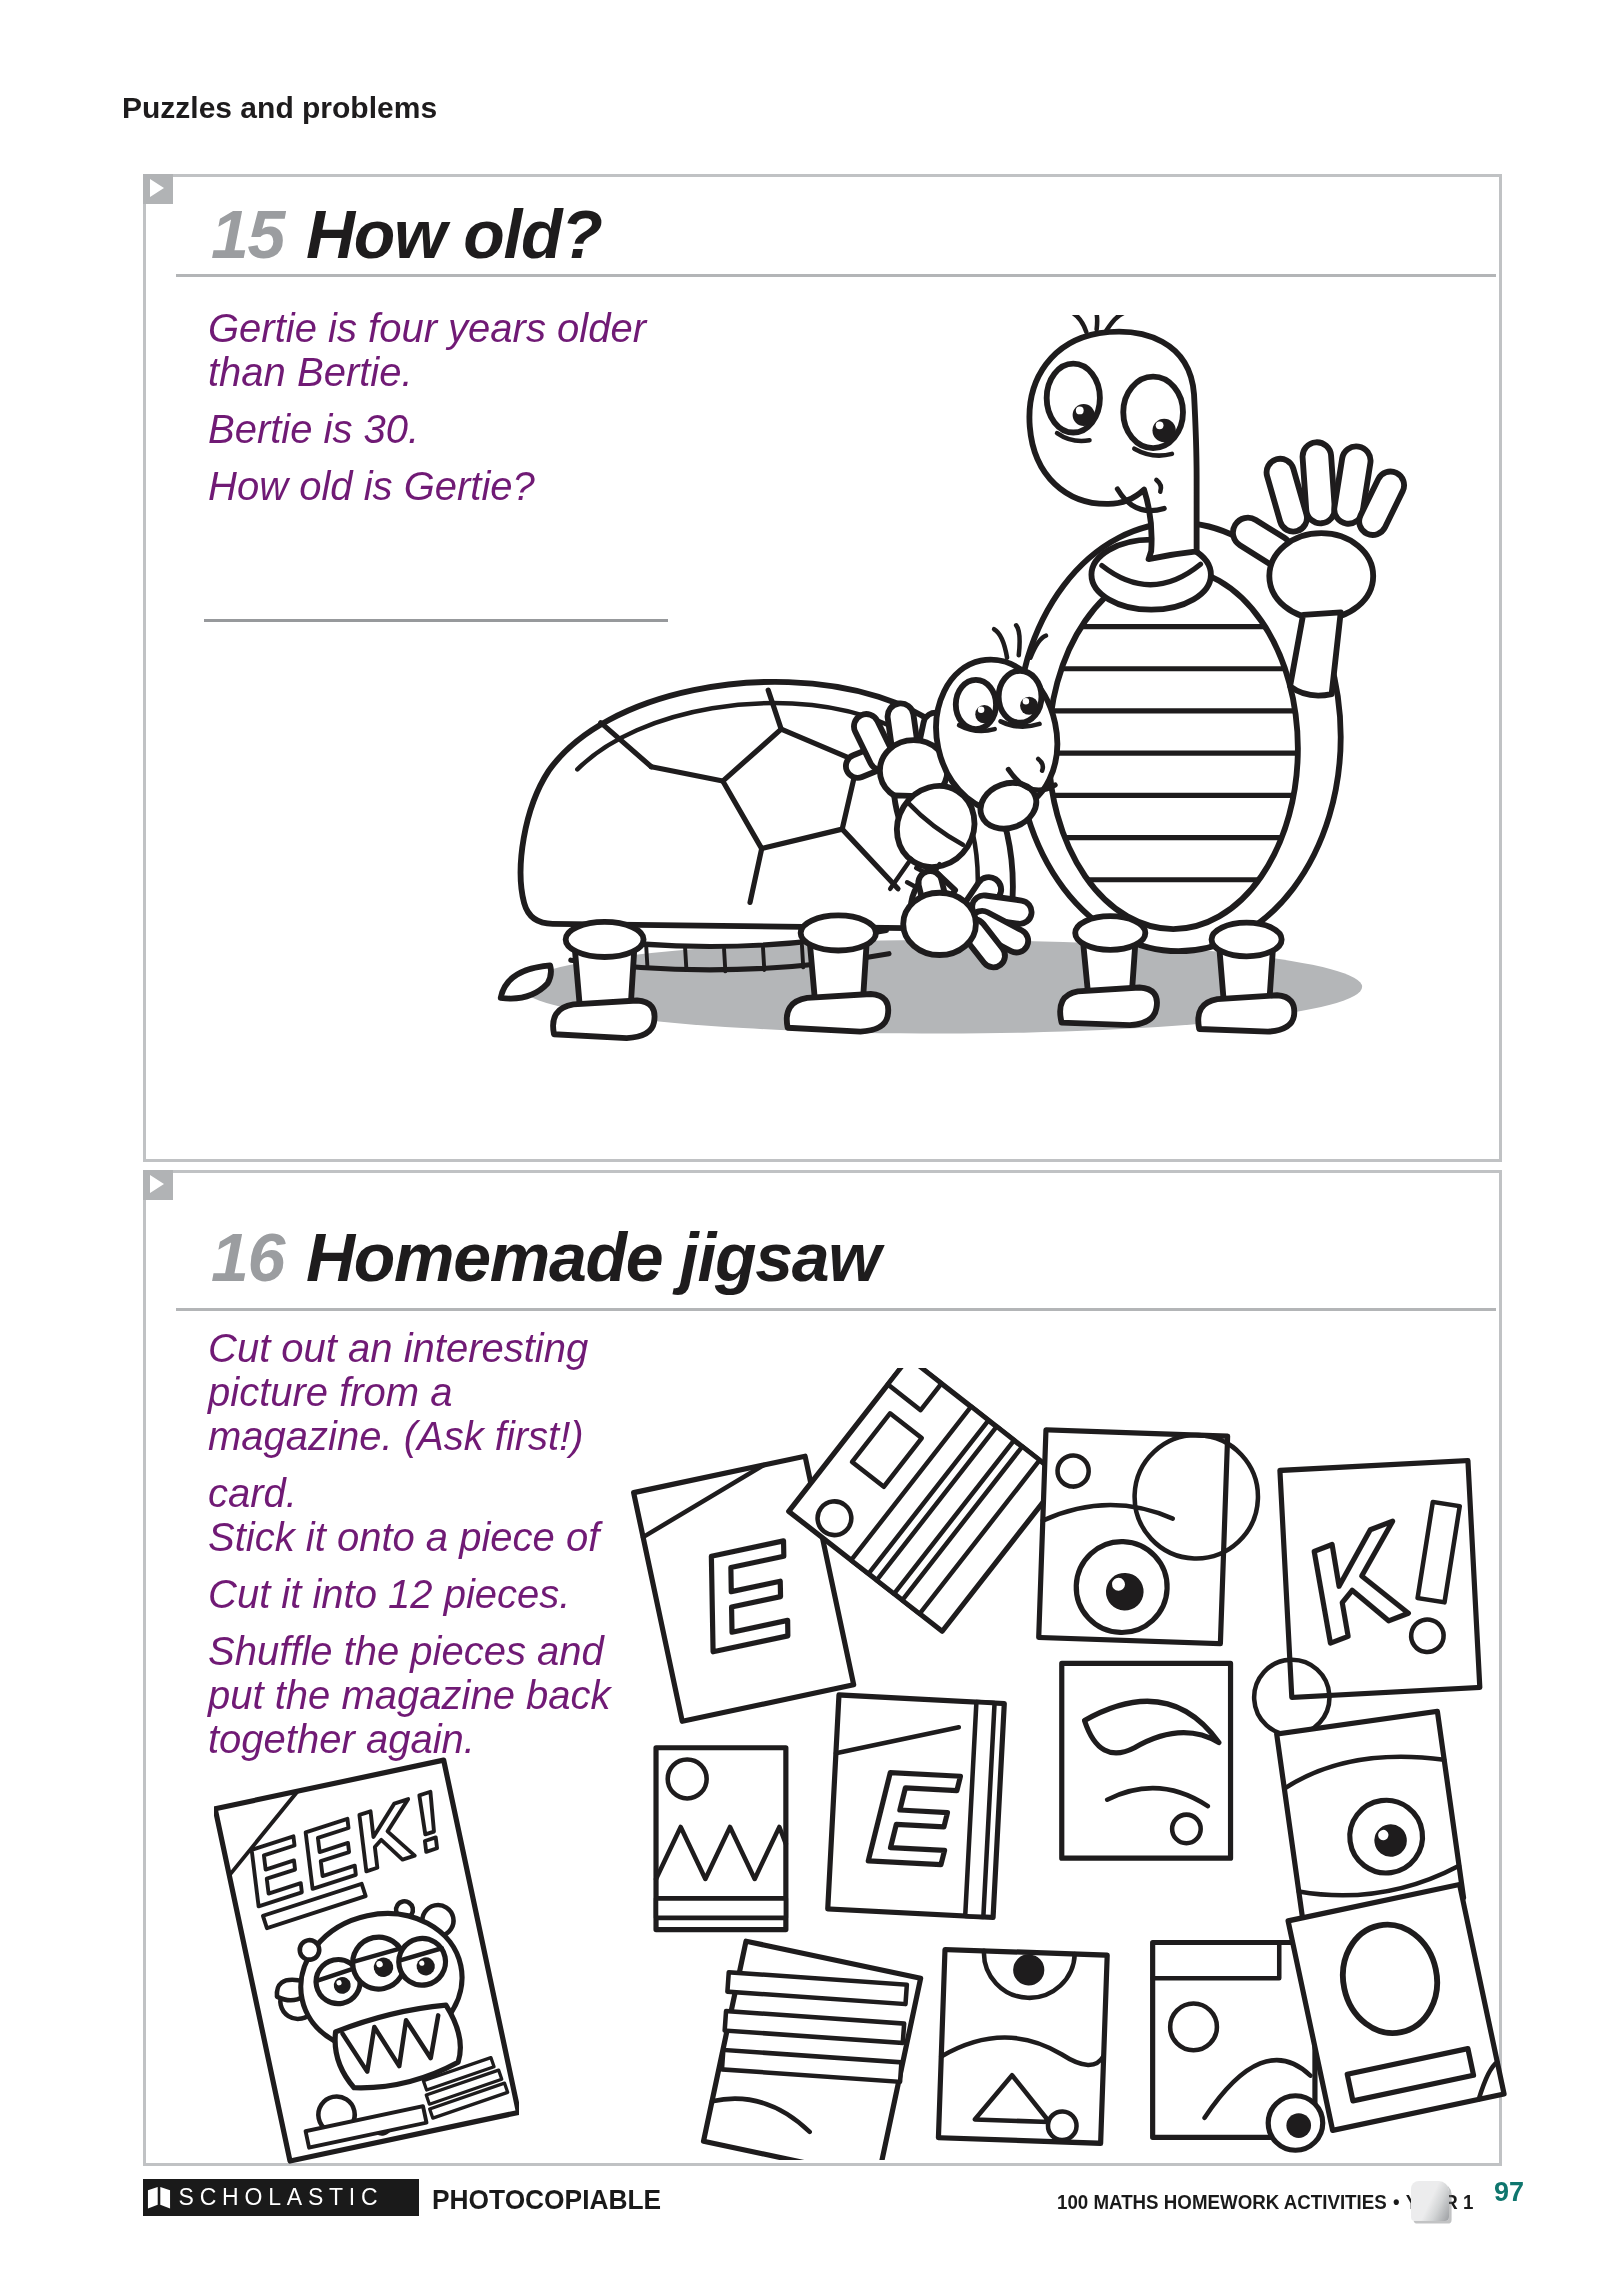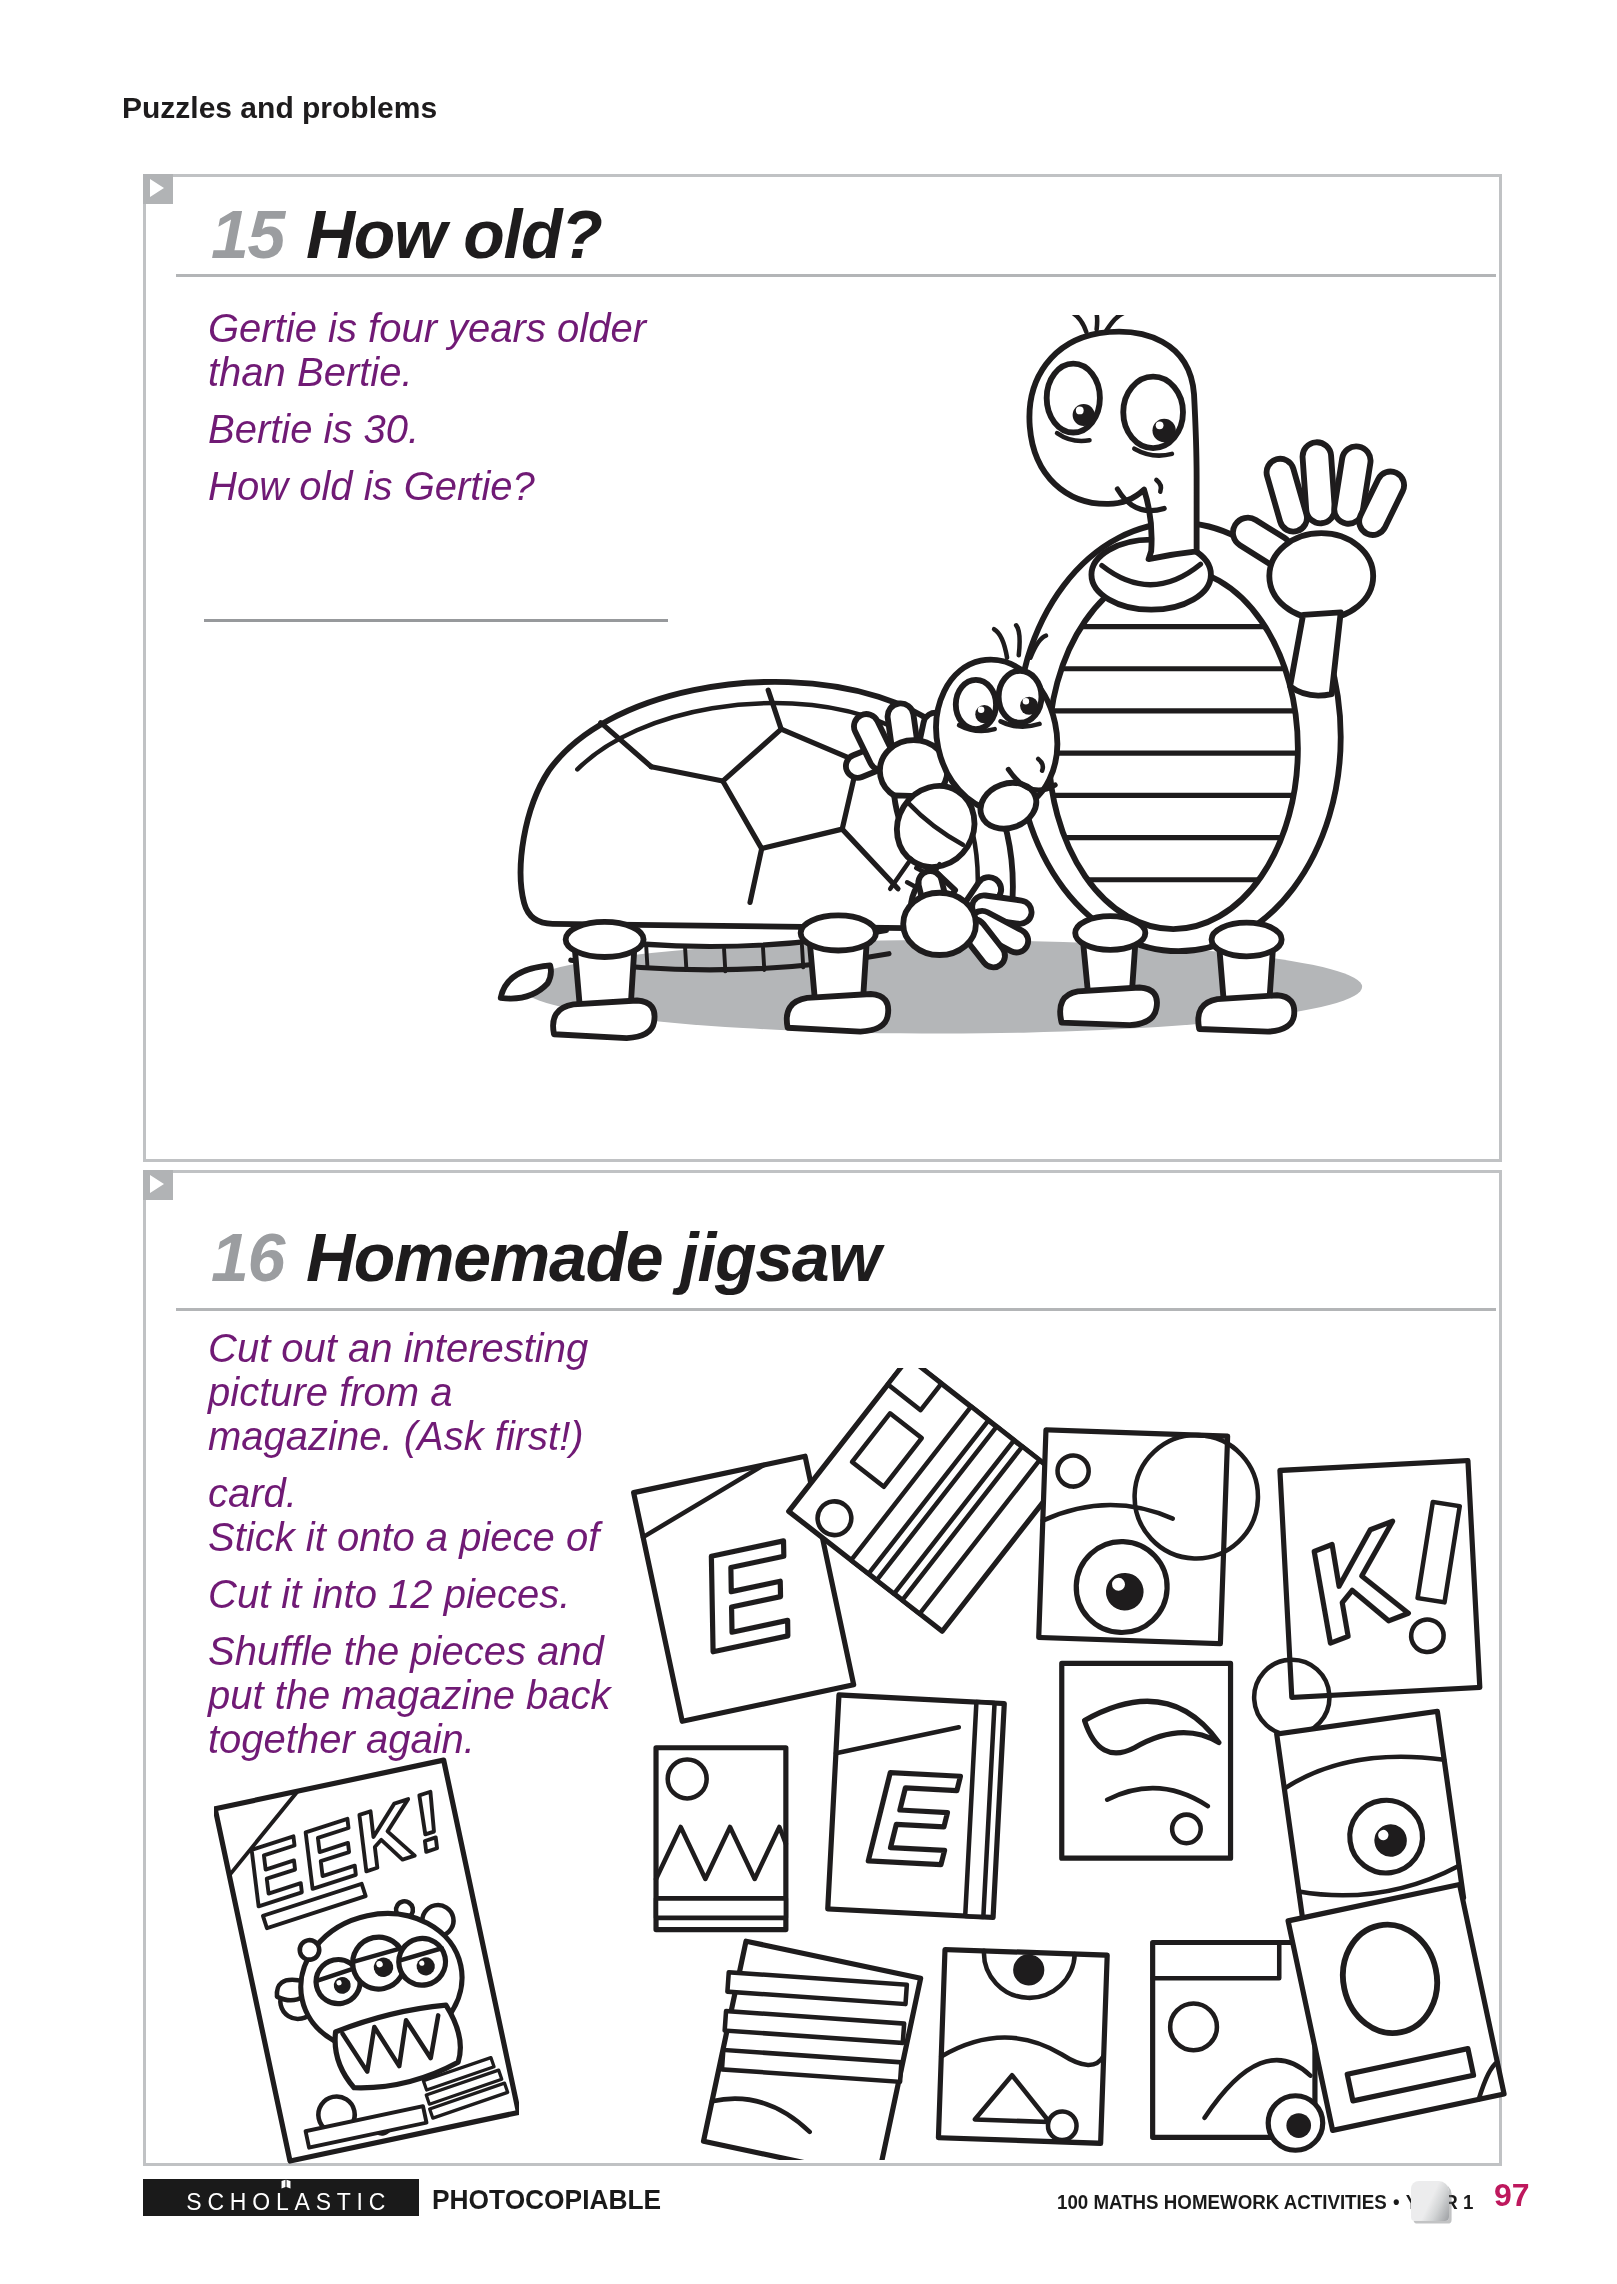--- a/index.html
+++ b/index.html
@@ -35,39 +35,39 @@
   #box16 .title-rule{ top:135px; }
   .body-text{ position:absolute; left:62px; font-size:40px; line-height:44px; color:#701a75; }
   #box15 .body-text{ top:129px; }
   #box16 .body-text{ top:153px; width:468px; }
   .body-text p{ margin:0 0 13px 0; }
   .body-text .ln{ display:block; }
   #answer-line{ left:58px; top:442px; width:464px; height:2.6px; background:#97999c; }
   
   #footer-logo{
     left:143px; top:2179px; width:276px; height:37px; background:#1a1a1a;
-    display:flex; align-items:center; padding-left:9px; box-sizing:border-box;flex-direction:column;
+    display:flex; align-items:center; padding-left:3px; box-sizing:border-box;
   }
   #footer-logo .logo-text{
     color:#ffffff; font-size:23px; font-weight:400; letter-spacing:5.8px; margin-left:6.5px; white-space:nowrap;
   }
   #photocopiable{
     left:432px; top:2184px; font-size:28px; font-weight:800; color:#1a1a1a; transform:scaleX(0.94); transform-origin:left;
   }
   #footer-series{
     left:1057px; top:2191px; font-size:19.5px; font-weight:700; color:#1a1a1a; white-space:nowrap;
     transform:scaleX(0.96); transform-origin:left; letter-spacing:0px;
   }
   #footer-series .dot{ padding:0 6.5px; }
   #page-icon{
     left:1411px; top:2181px; width:38px; height:40px;
     background:linear-gradient(115deg,#ececed 50%,#d2d4d5 70%,#a5a7aa 95%);
     border-radius:7.8px 10.4px 3.9px 3.9px; box-shadow:2.6px 2.6px 0 rgba(120,122,125,0.45);
   }
-  #page-number{ left:1494px; top:2177px; font-size:32px; font-weight:800; color:#be185d; }
+  #page-number{ left:1494px; top:2177px; font-size:27px; font-weight:800; color:#0f766e; }
   svg{ display:block; }
 </style>
 </head>
 <body>
 
 <div id="page">
 
   <div id="section-header" class="abs">Puzzles and problems</div>
 
   <div id="box15" class="activity-box">

